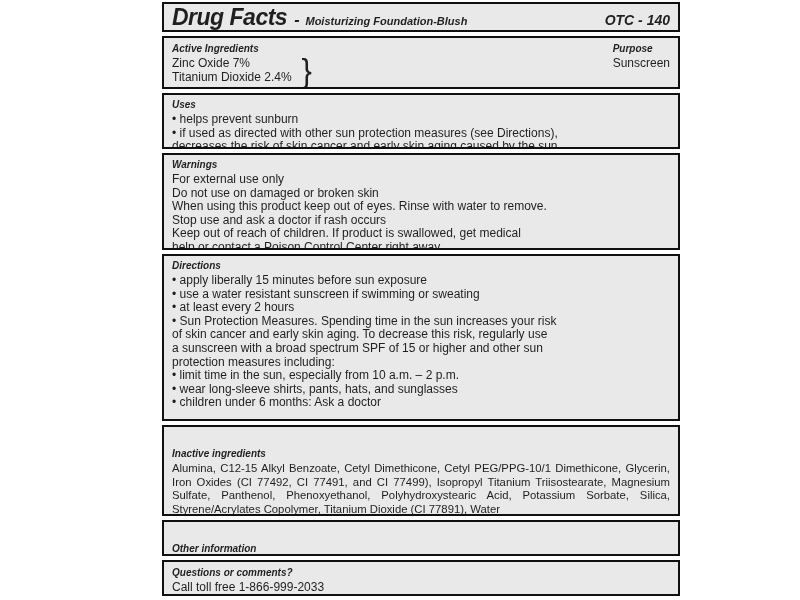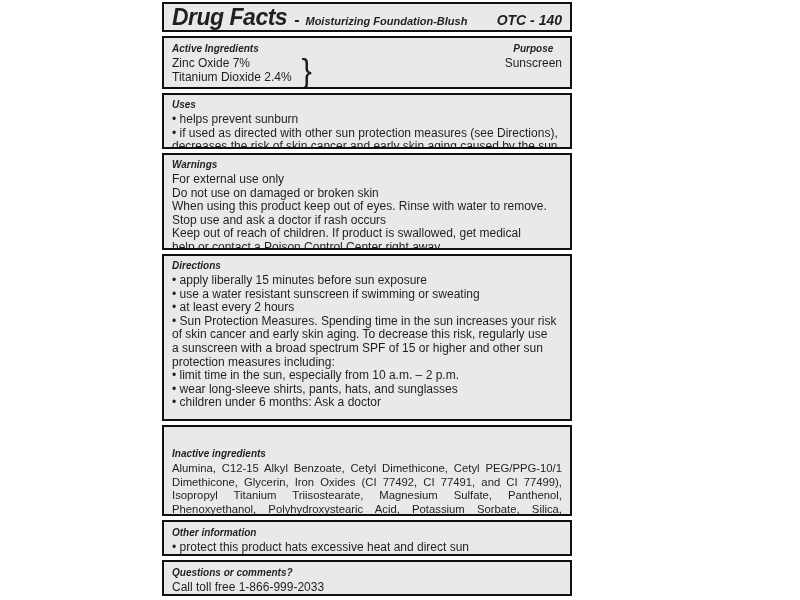--- a/index.html
+++ b/index.html
@@ -7,41 +7,41 @@
     --border:#101010;
     --text:#1f1f1f;
   }
   *{margin:0;padding:0;box-sizing:border-box;}
   html,body{width:800px;height:600px;background:#ffffff;overflow:hidden;}
   body{font-family:"Liberation Sans", sans-serif;color:var(--text);}
 
   .label{
     position:absolute;
     left:162px; top:2px;
-    width:410px;
+    width:518px;
     display:flex;
     flex-direction:column;
   }
   .box{
     background:var(--panel-bg);
     border:2.5px solid var(--border);
     margin-bottom:4px;
     padding:2px 8px 2px 8px;
     overflow:hidden;
   }
   .box:last-child{margin-bottom:4px;}
 
   
   .sec-header{height:30px;display:flex;align-items:baseline;padding:0 8px;}
   .sec-active{height:53px;display:flex;padding-top:3px;}
   .sec-uses{height:56px;}
   .sec-warnings{height:97px;}
   .sec-directions{height:167px;}
   .sec-inactive{height:91px;padding-top:19px;}
-  .sec-other{height:36px;padding-top:3px;}
+  .sec-other{height:36px;padding-top:19px;}
   .sec-questions{height:36px;padding-top:3px;}
 
   .hdr-title{
     font-size:23px;
     font-weight:bold;
     font-style:italic;
     letter-spacing:-0.5px;
     white-space:nowrap;
   }
   .hdr-sep{
@@ -82,21 +82,21 @@
   .ai-brace{
     font-size:31px;
     line-height:27px;
     font-weight:400;
     margin-top:16px;
     margin-left:10px;
     transform:scaleY(1.05);
   }
   .ai-right{
     margin-left:auto;
-    text-align:center;
+    text-align:left;
   }
 
   .just{
     font-size:11.3px;
     line-height:13.5px;
     text-align:justify;
     white-space:normal;
   }
 </style>
 </head>

